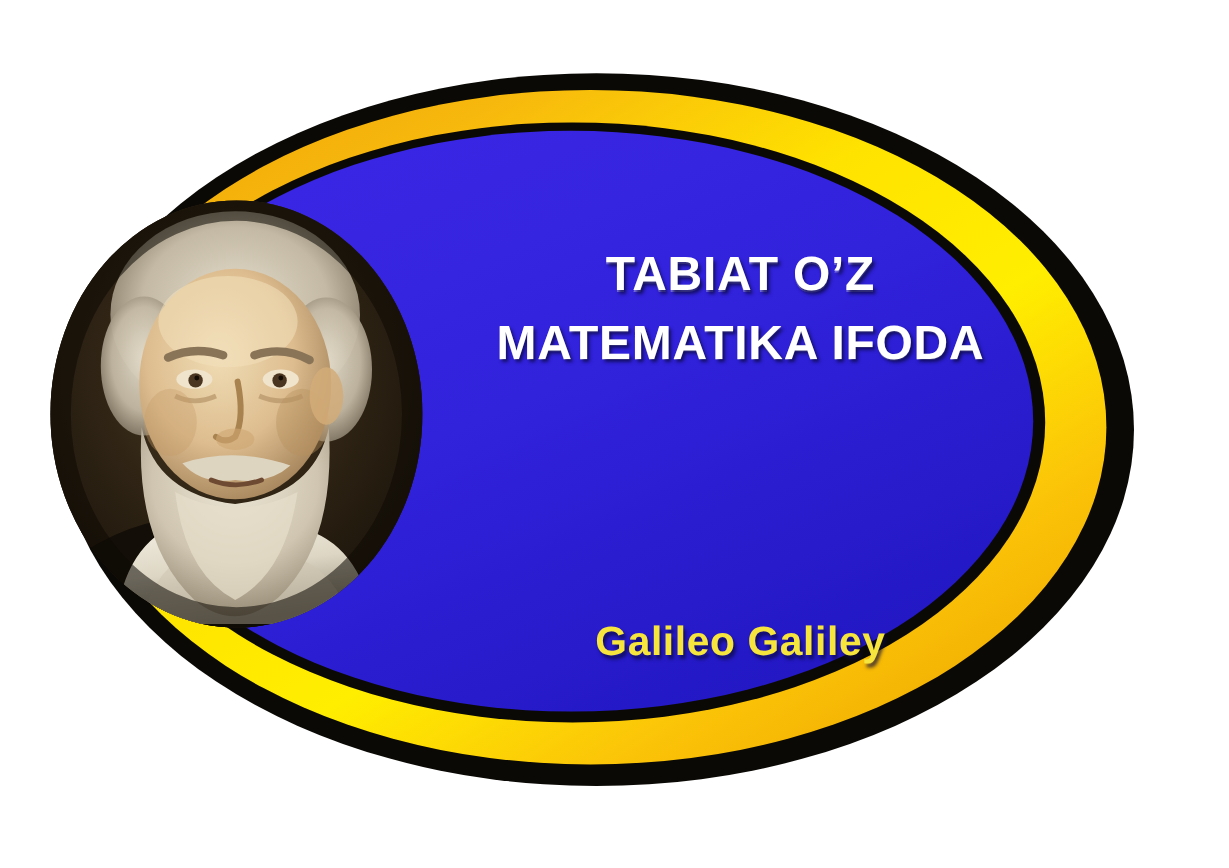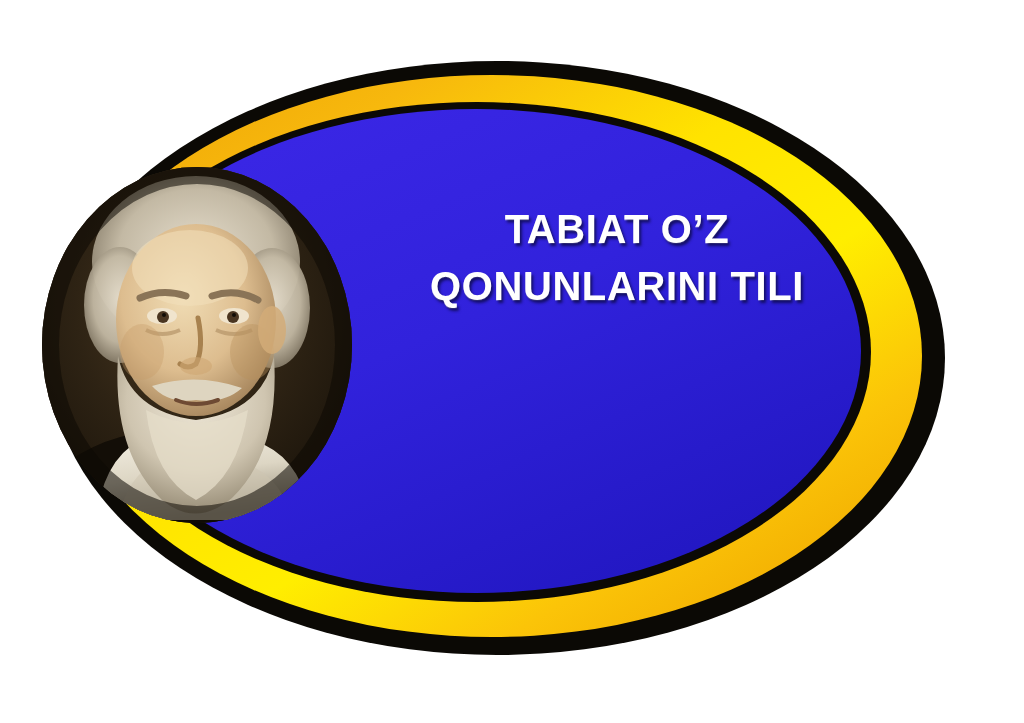--- a/index.html
+++ b/index.html
@@ -189,17 +189,18 @@
           <ellipse cx="272" cy="330" rx="14" ry="24" fill="#d2ab78" opacity="0.85"></ellipse>
 
           <ellipse cx="197" cy="345" rx="155" ry="178" fill="none" stroke="#0d0904" stroke-width="34" opacity="0.55"></ellipse>
         </g>
       </g>
     </svg>
   </div>
 
   <div class="quote-block">
     <div class="quote-line">TABIAT O’Z</div>
-    <div class="quote-line">QONUNLARINI TILI</div>
+    <div class="quote-line">MATEMATIKA IFODA</div>
   </div>
 
+  <div class="attribution">Galileo Galiley</div>
 
 </div>
 
 </body></html>

